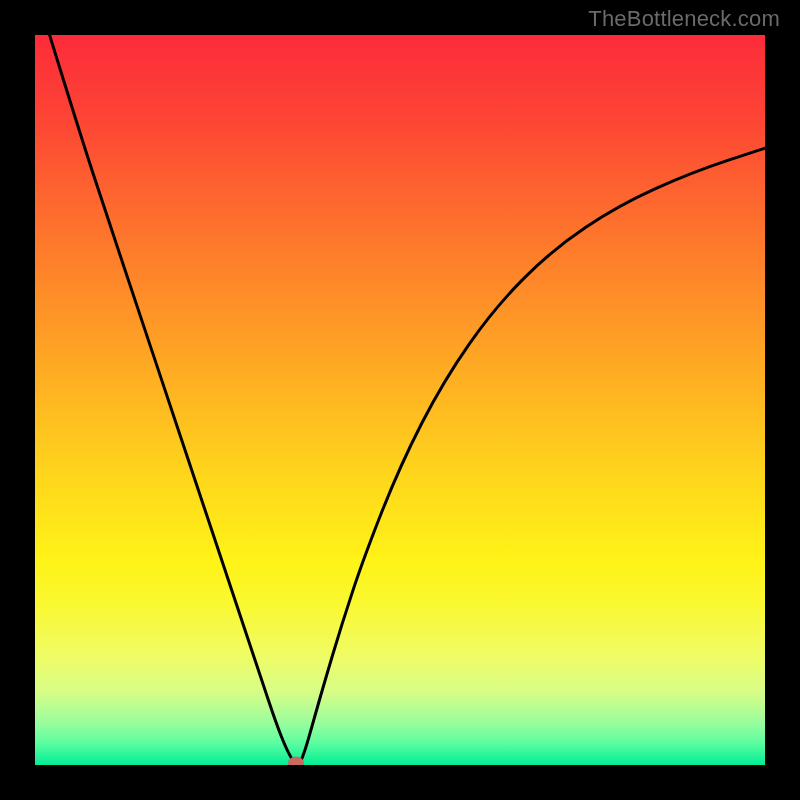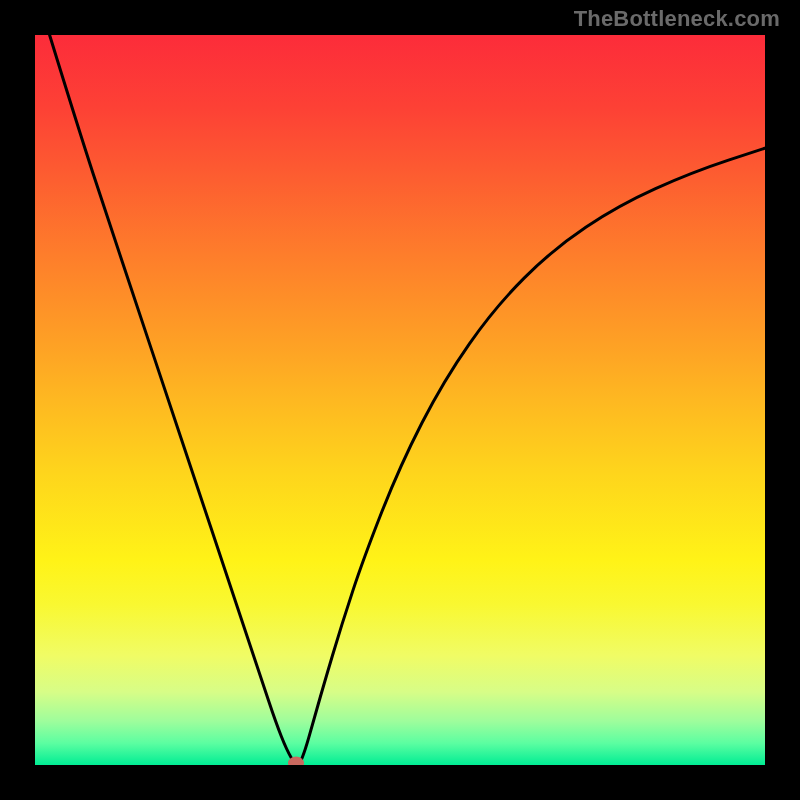--- a/index.html
+++ b/index.html
@@ -40,21 +40,21 @@
     top: 0;
     width: 100%;
     height: 100%;
   }
   .watermark {
     position: absolute;
     top: 6px;
     right: 20px;
     color: #6a6a6a;
     font-size: 22px;
-    font-weight: 700;
+    font-weight: 400;
     letter-spacing: 0.2px;
     user-select: none;
   }
   .marker {
     position: absolute;
     width: 16px;
     height: 13px;
     background: #c9695f;
     border-radius: 50%;
     transform: translate(-50%, -50%);

